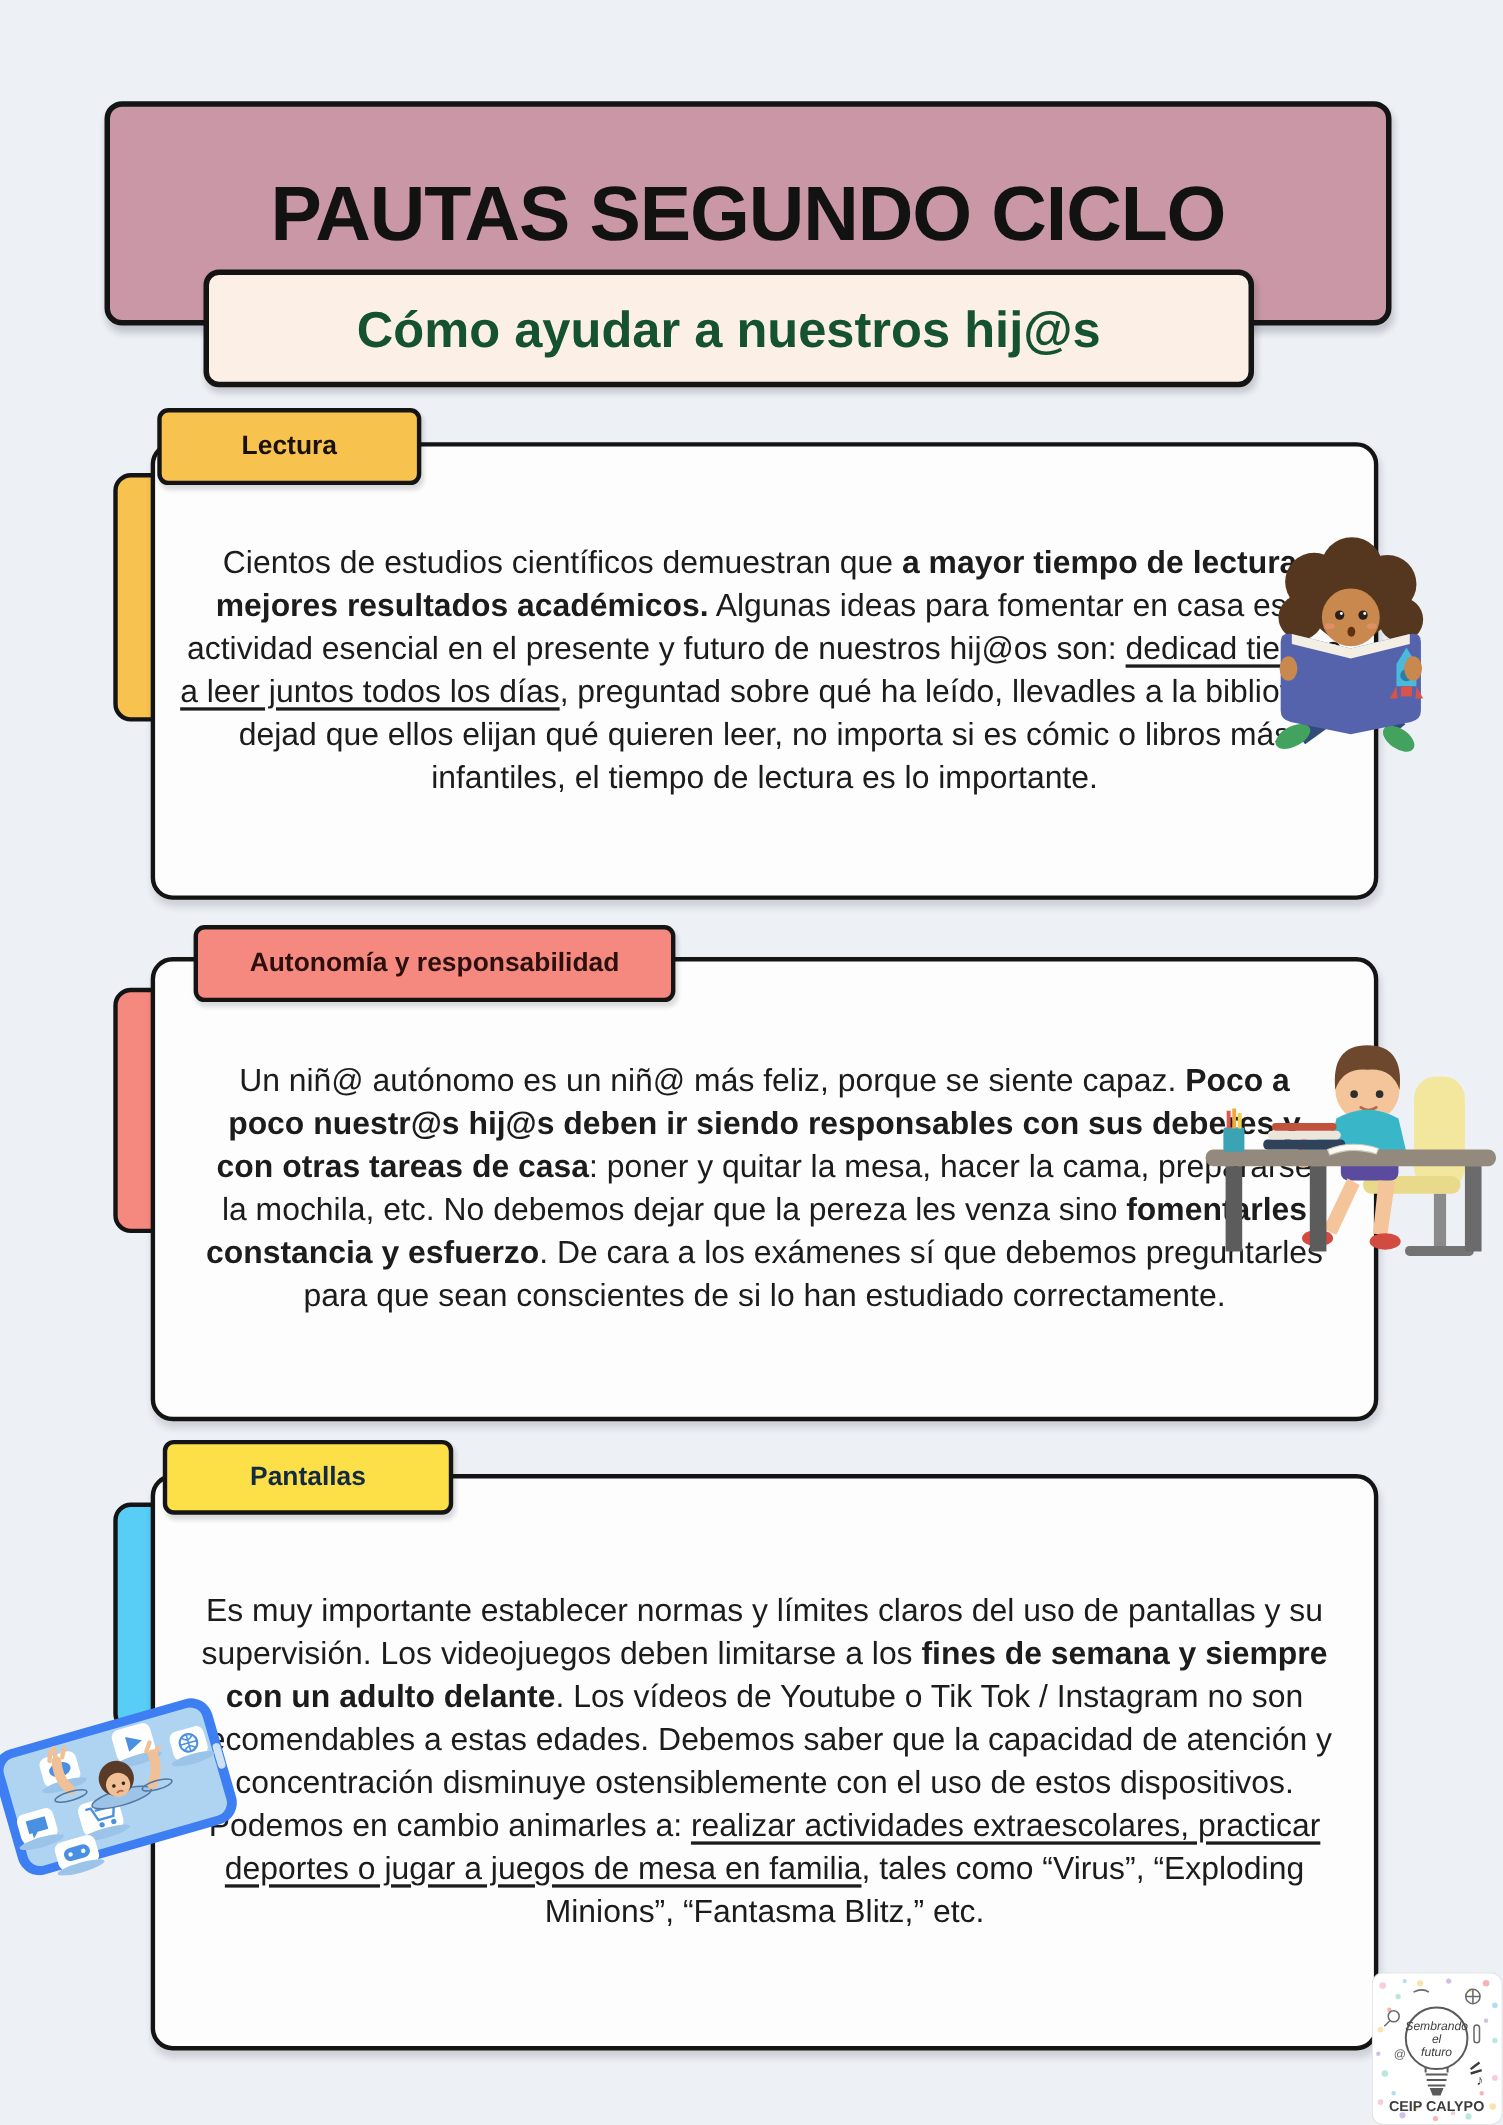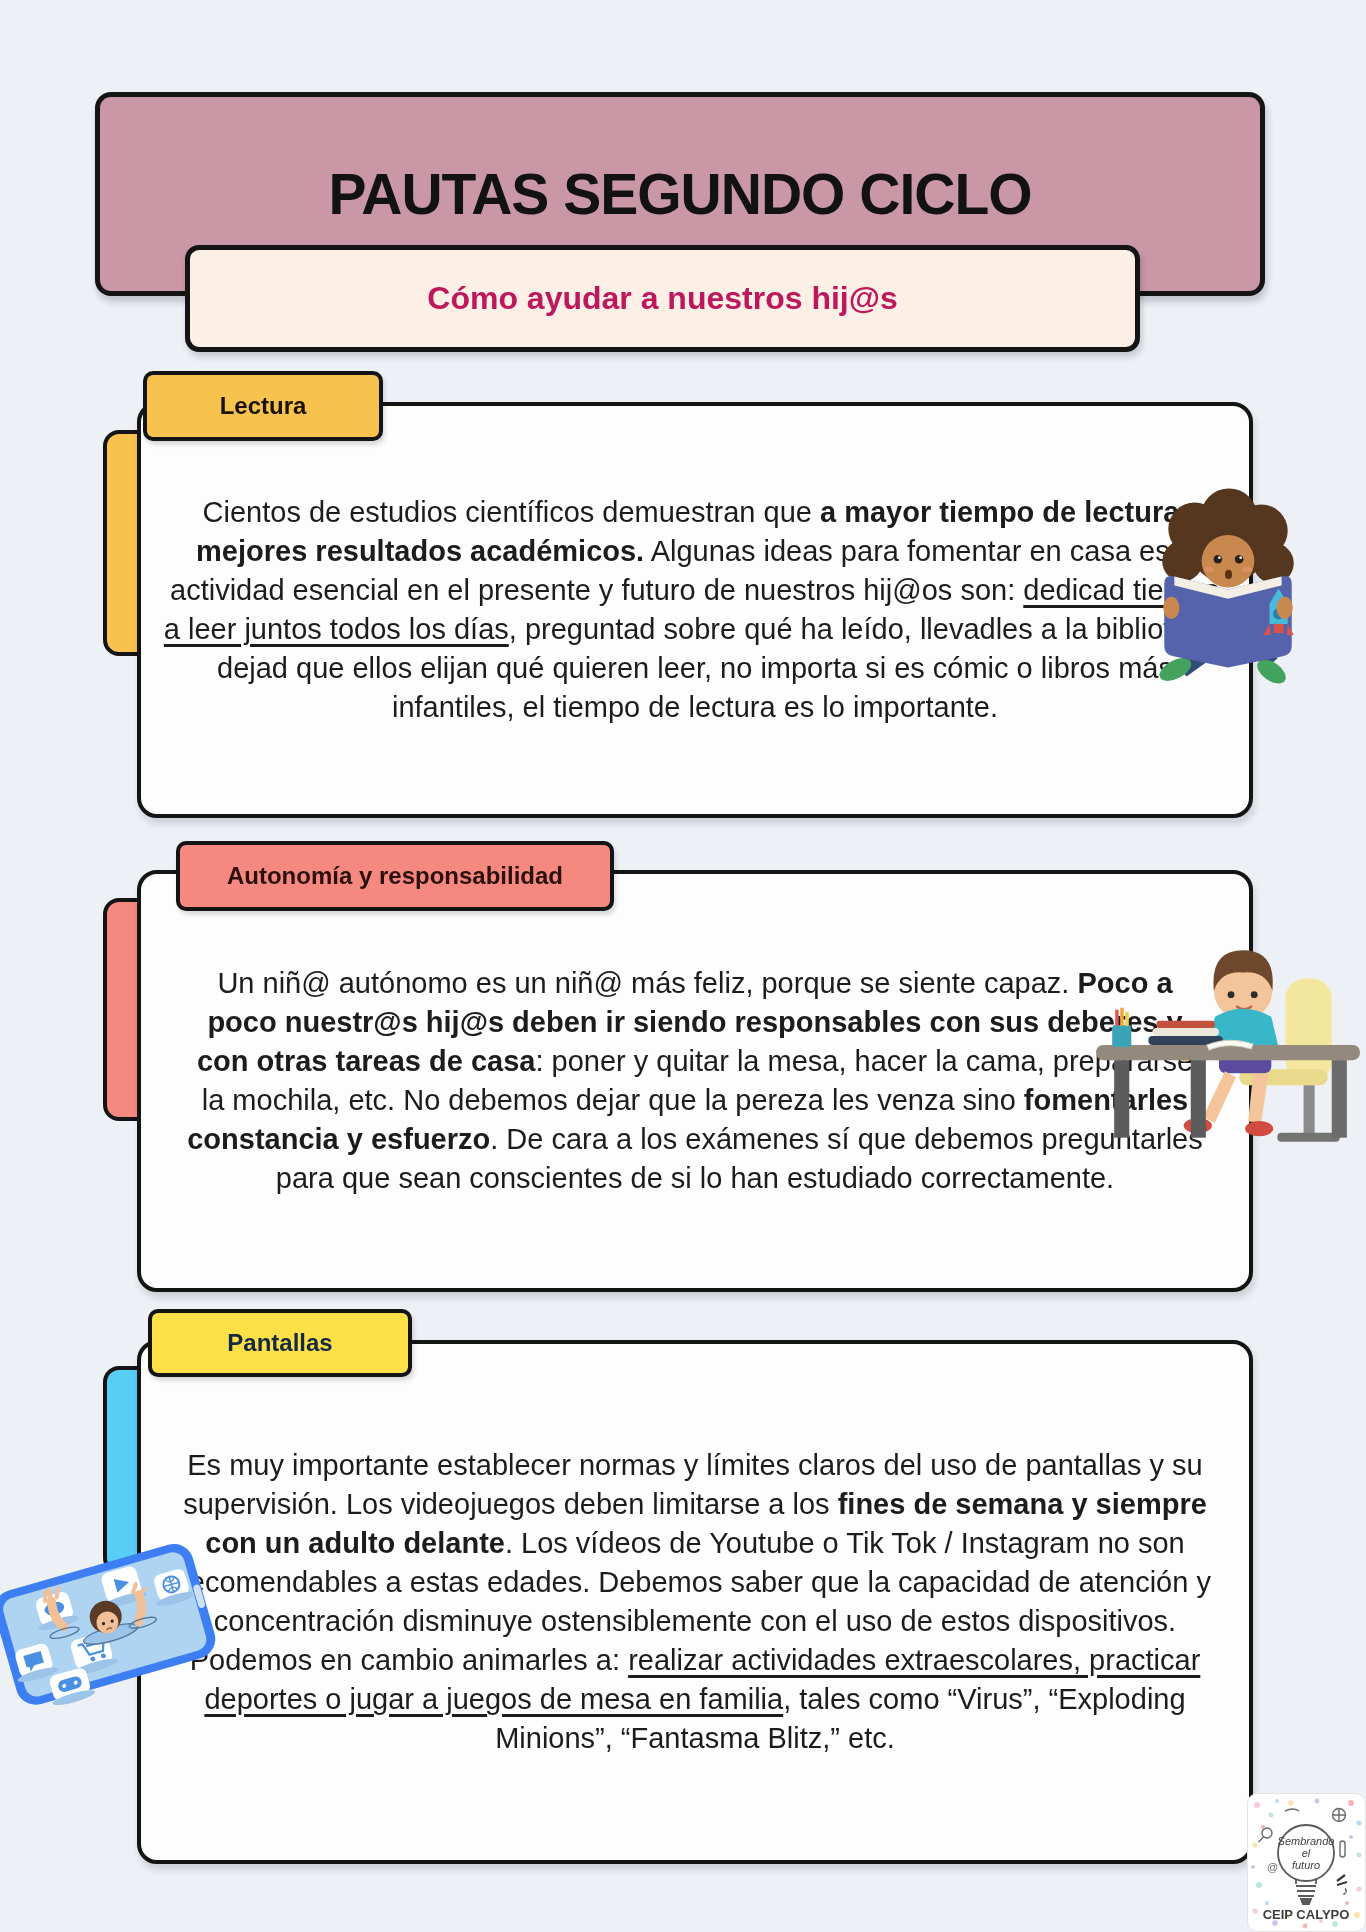--- a/index.html
+++ b/index.html
@@ -5,26 +5,26 @@
   html,body{margin:0;padding:0;}
   body{width:1366px;height:1932px;position:relative;overflow:hidden;
        background:#edf0f5;font-family:"Liberation Sans",sans-serif;}
   #page{position:absolute;inset:0;}
 
   
   .title-card{position:absolute;left:95px;top:92px;width:1160px;height:194px;
     border:5px solid #141414;border-radius:16px;z-index:1;
     display:flex;align-items:center;justify-content:center;
     box-shadow:2px 6px 7px rgba(20,20,40,.20);}
-  .title-card h1{margin:0;font-size:57px;font-weight:700;letter-spacing:-1px;color:#121212;white-space:nowrap;}
+  .title-card h1{margin:0;font-size:70px;font-weight:700;letter-spacing:-1px;color:#121212;white-space:nowrap;}
   .subtitle-card{position:absolute;left:185px;top:245px;width:945px;height:97px;
     border:5px solid #141414;border-radius:14px;z-index:2;
     display:flex;align-items:center;justify-content:center;
     box-shadow:2px 5px 6px rgba(20,20,40,.18);}
-  .subtitle-card h2{margin:0;font-size:32px;font-weight:700;color:#be185d;white-space:nowrap;}
+  .subtitle-card h2{margin:0;font-size:46px;font-weight:700;color:#14532d;white-space:nowrap;}
 
   
   .accent{position:absolute;width:56px;border:4px solid #141414;border-radius:16px;z-index:1;}
   .card{position:absolute;left:137px;width:1108px;background:#fdfdfd;
     border:4px solid #141414;border-radius:20px;z-index:2;
     display:flex;align-items:center;box-shadow:2px 6px 7px rgba(20,20,40,.14);}
   .tag{position:absolute;border:4px solid #141414;border-radius:10px;z-index:3;
     display:flex;align-items:center;justify-content:center;
     font-weight:700;font-size:24px;box-shadow:2px 4px 4px rgba(20,20,40,.15);}
   .body-text{width:100%;text-align:center;font-size:29px;line-height:39px;color:#1c1c1c;}

